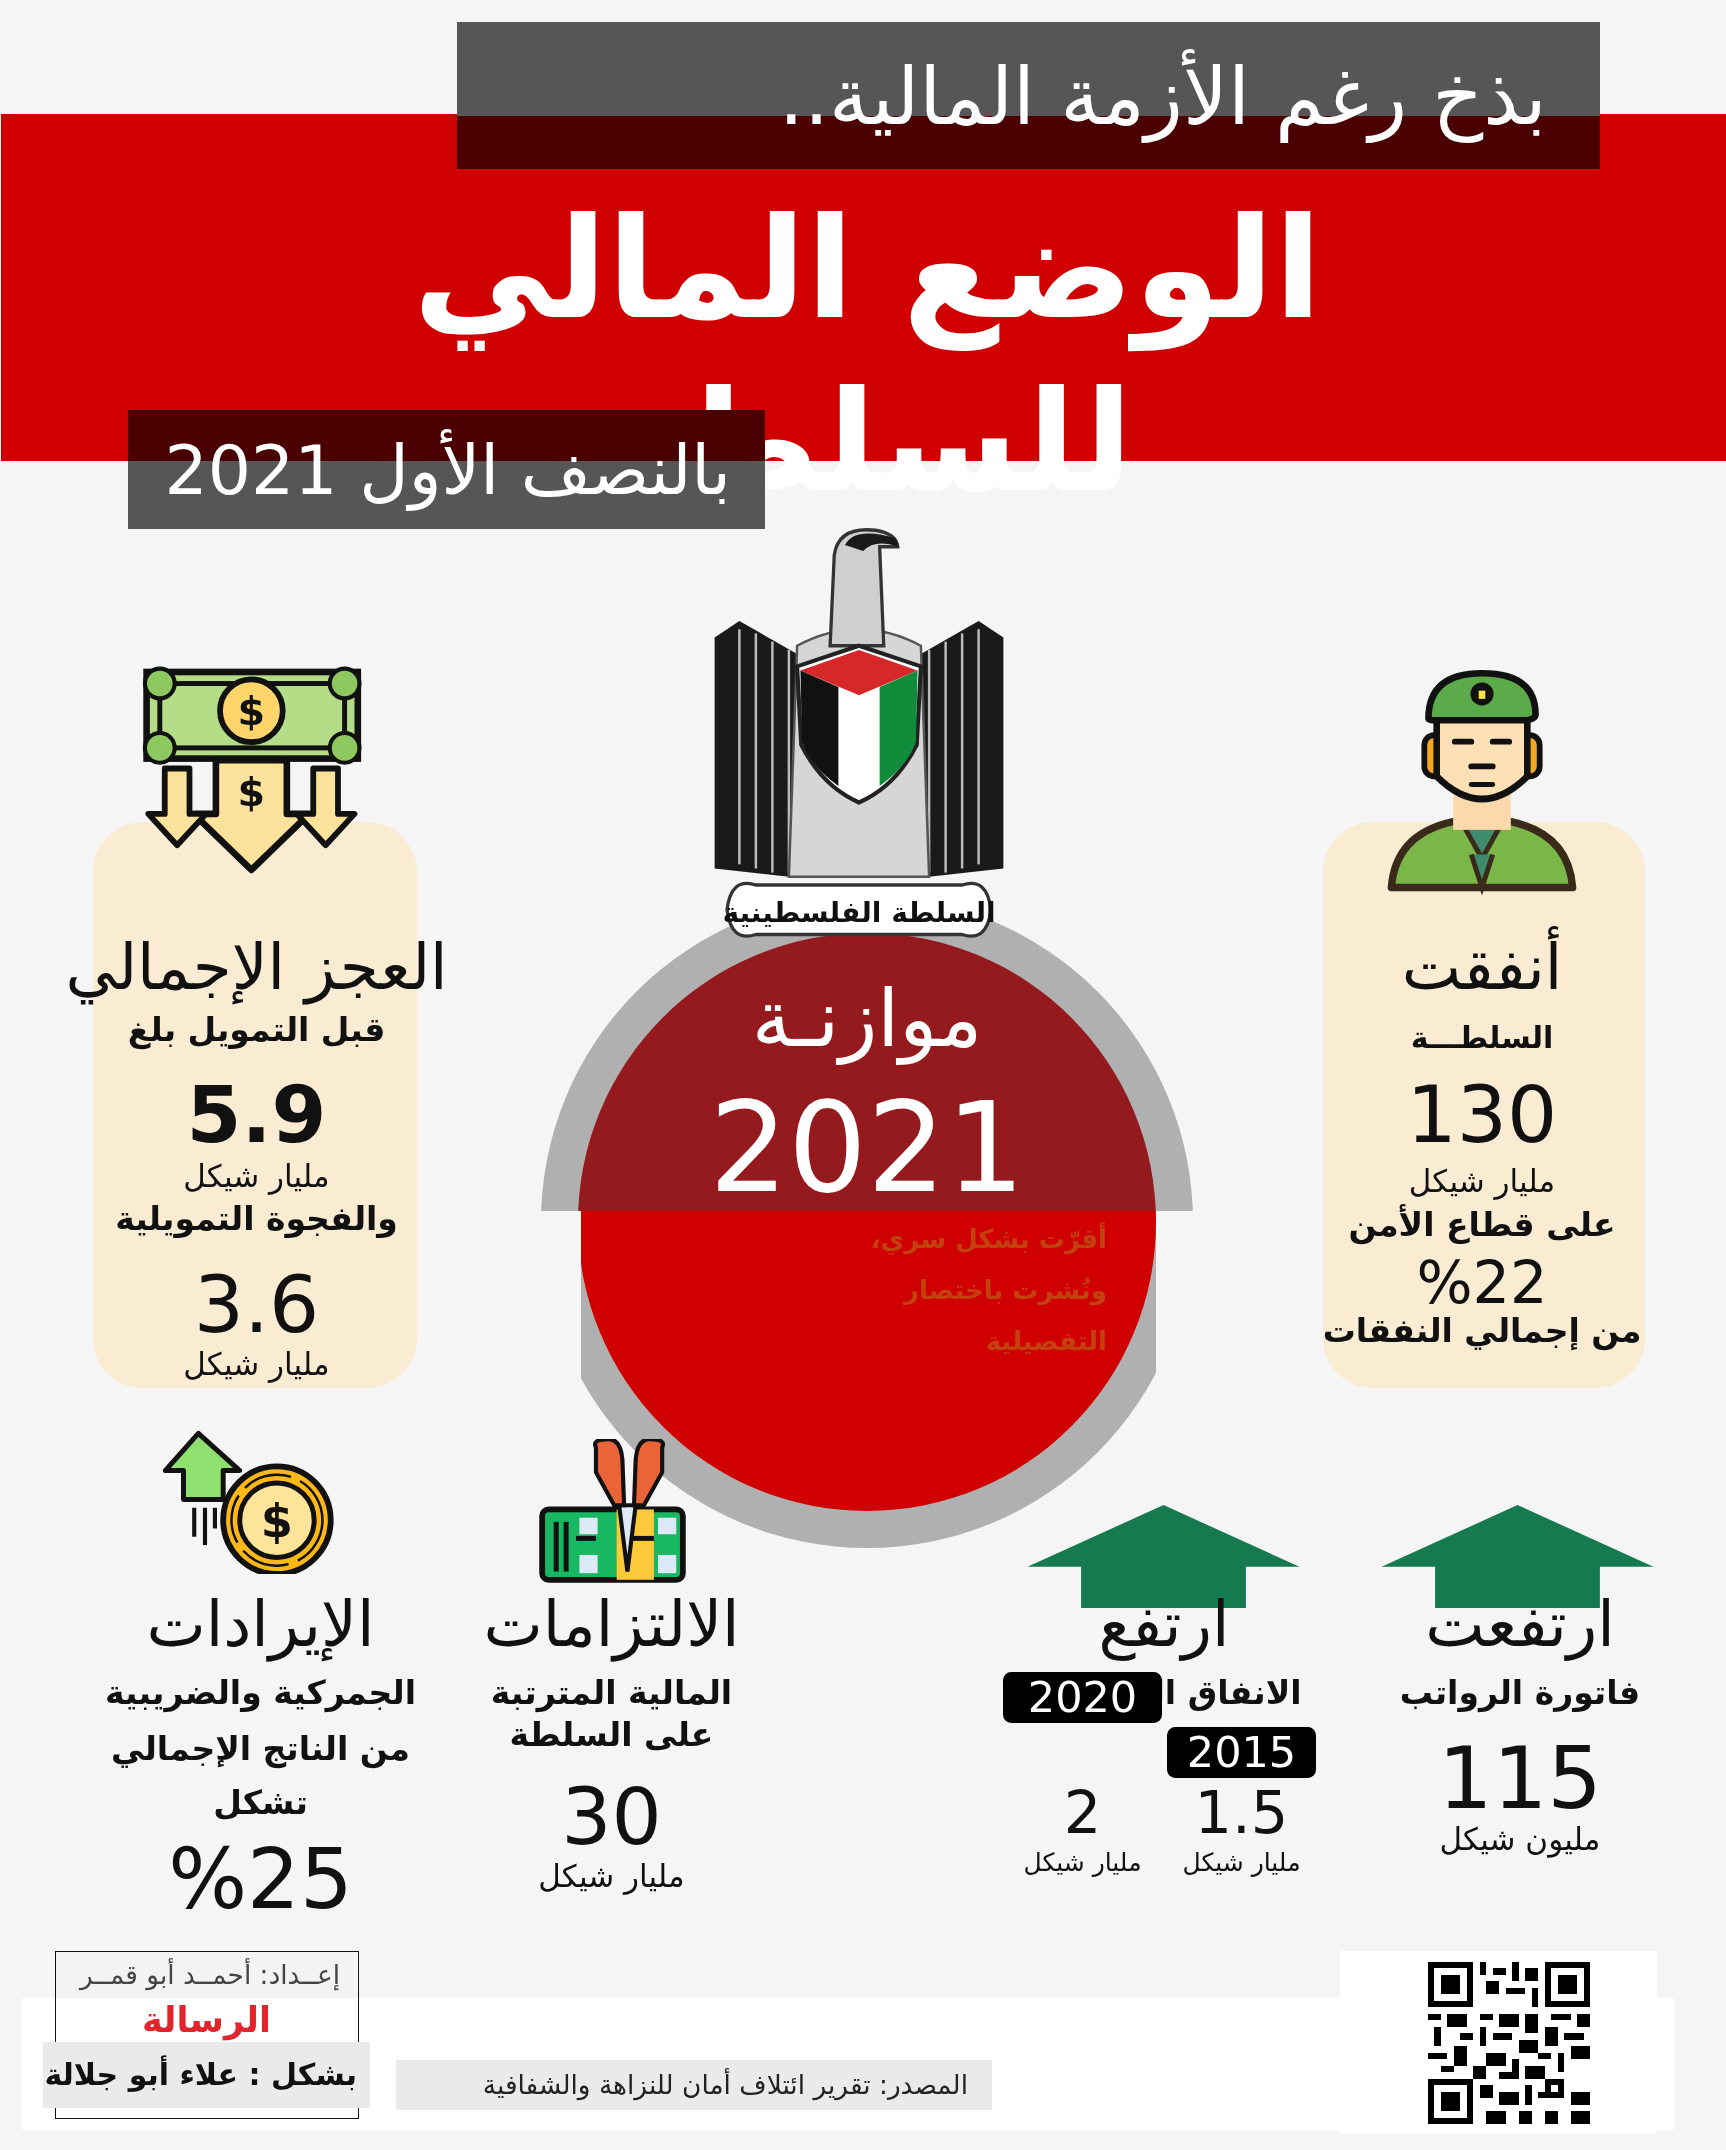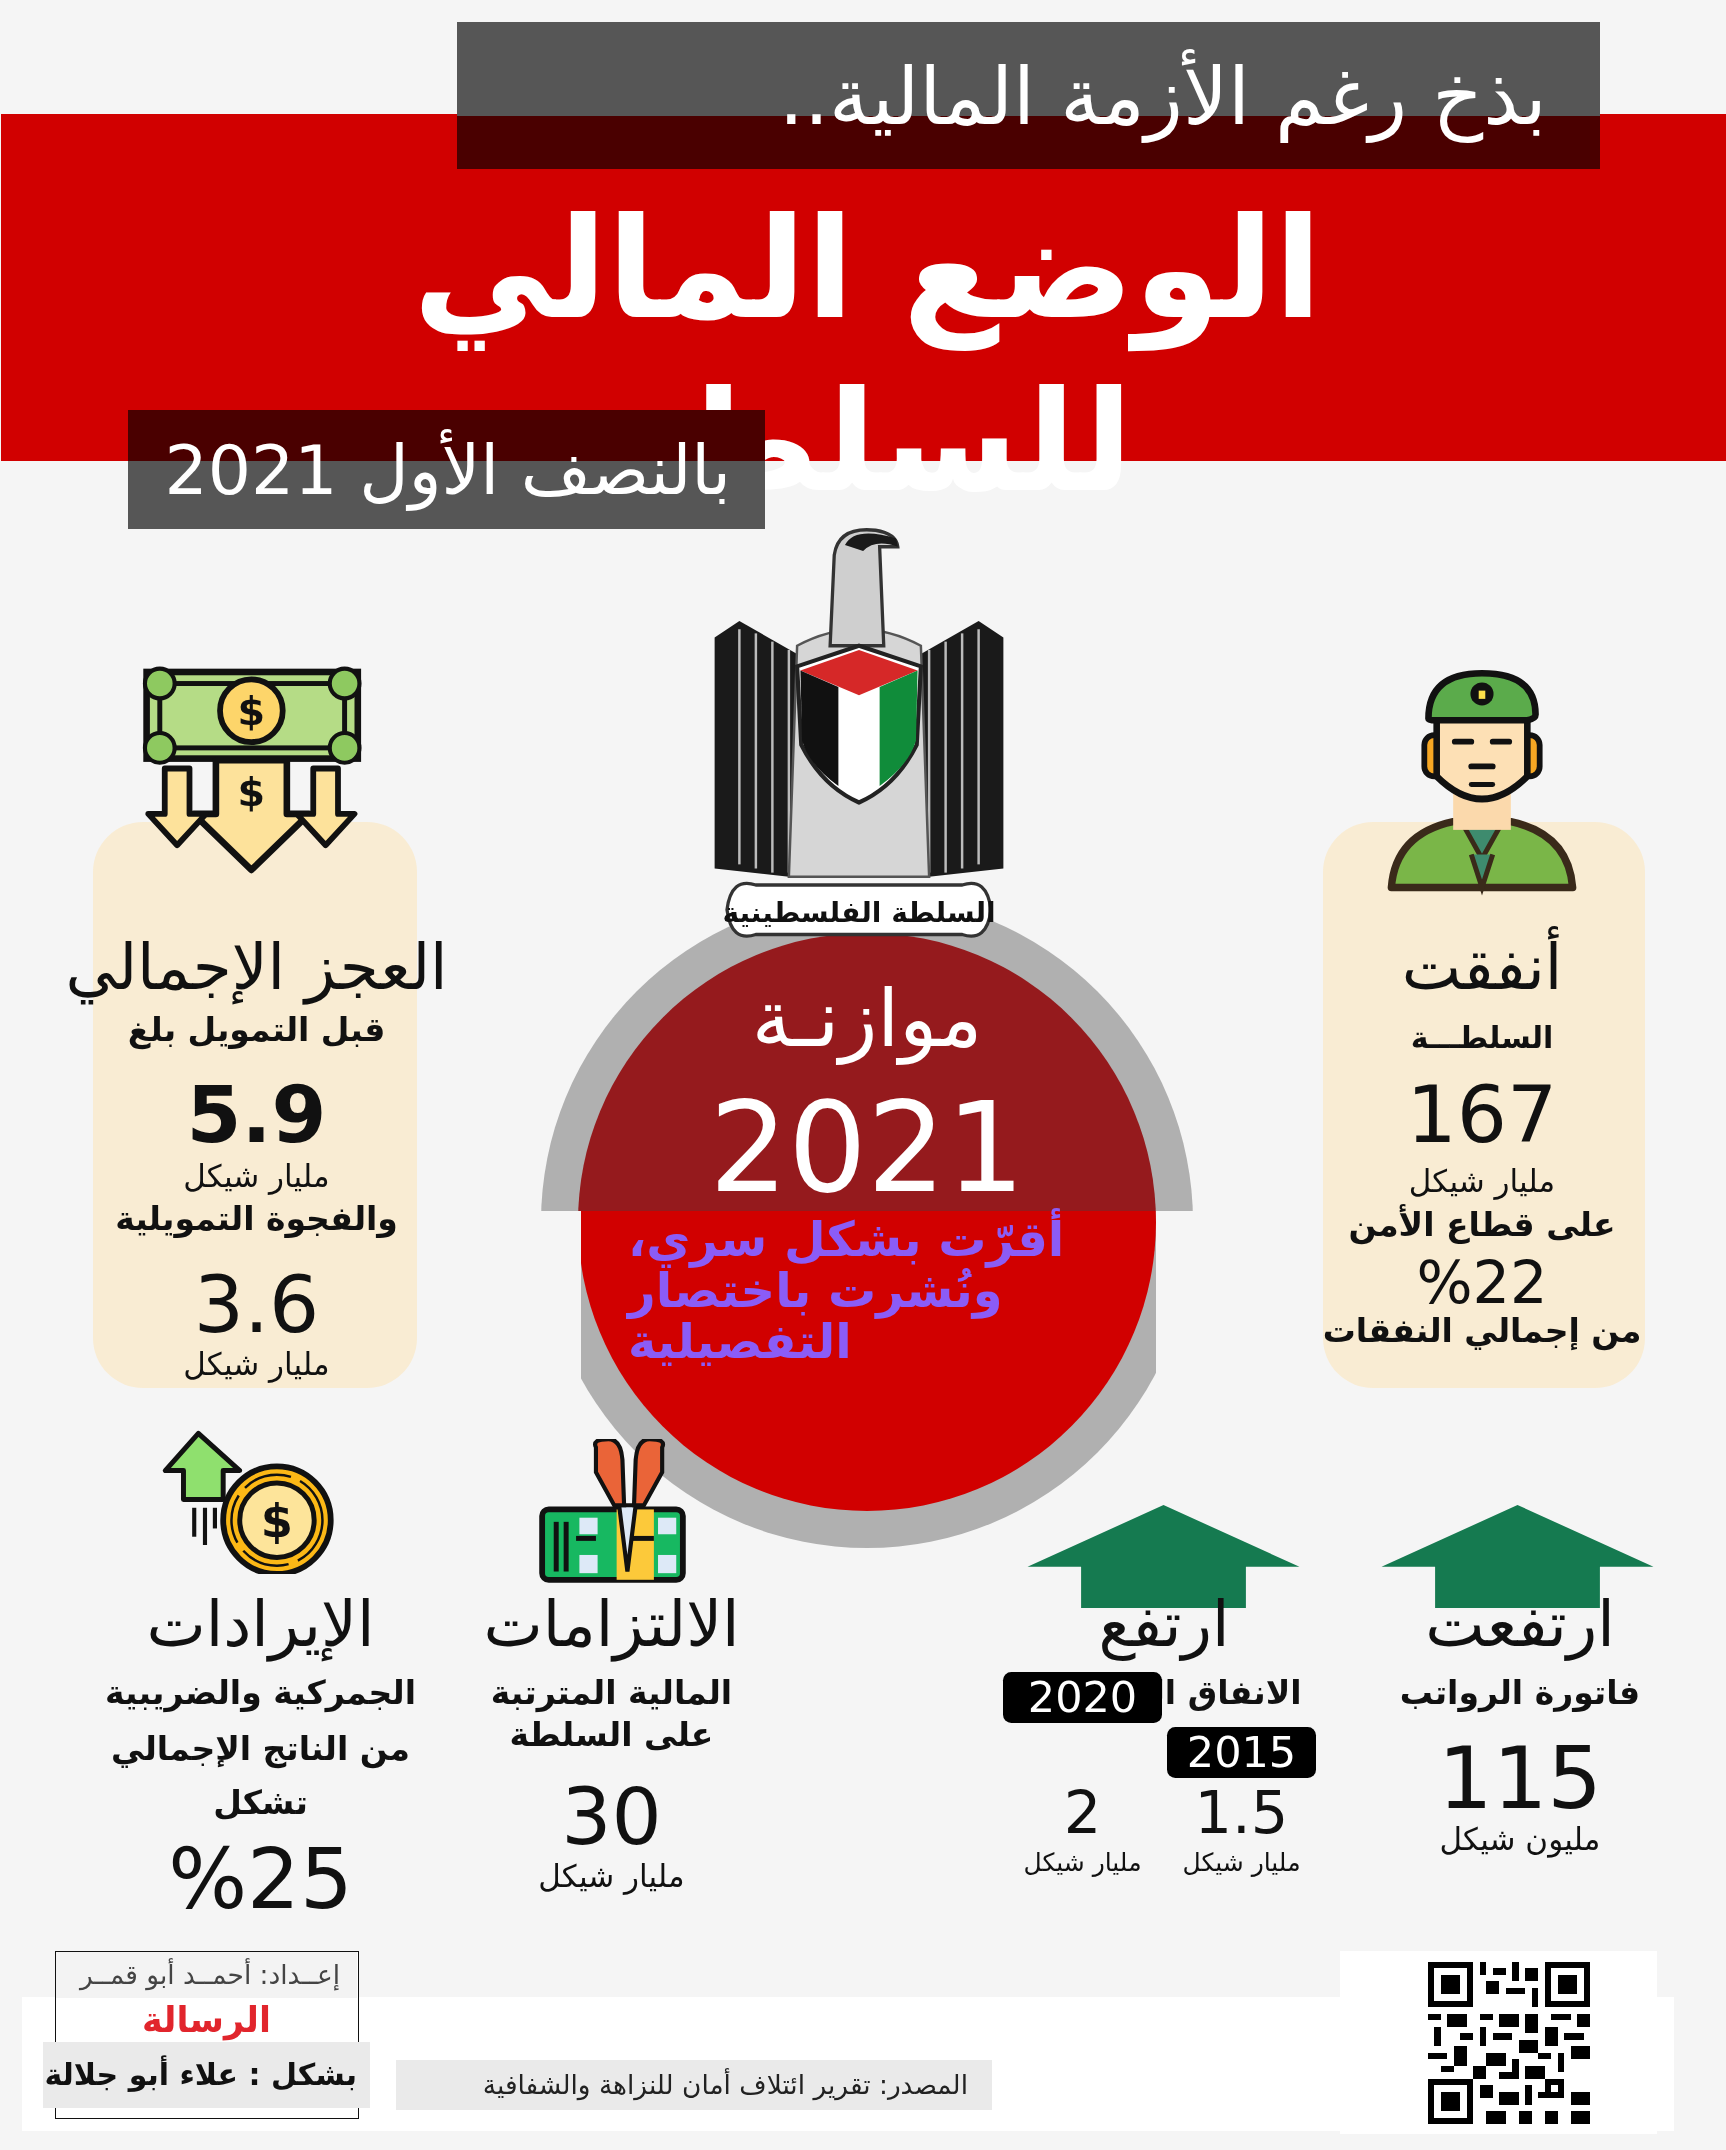--- a/index.html
+++ b/index.html
@@ -23,21 +23,21 @@
   .num-big { font-size: 79px; line-height: 1.05; direction: ltr; }
   .unit { font-size: 31px; line-height: 1.2; }
 
   
   .gray-arc { left: 541px; top: 896px; width: 652px; height: 652px; border-radius: 50%; background: #b0b0b0; }
   .circle-clip { left: 578px; top: 933px; width: 578px; height: 578px; border-radius: 50%; overflow: hidden; }
   .circle-top { position: absolute; left: 0; top: 0; width: 578px; height: 278px; background: #951a1d; }
   .circle-bottom { position: absolute; left: 0; top: 278px; width: 578px; height: 300px; background: var(--red); }
   .budget-word { left: 578px; top: 970px; width: 578px; color: #fff; font-size: 79px; text-align: center; line-height: 99px; }
   .budget-year { left: 578px; top: 1082px; width: 578px; color: #fff; font-size: 124px; text-align: center; line-height: 132px; }
-  .budget-desc { left: 628px; top: 1214px; width: 479px; color: #8b5cf6; font-size: 48px; font-weight: bold; text-align: left; line-height: 51px; }
+  .budget-desc { left: 628px; top: 1214px; width: 479px; color: #c2410c; font-size: 26px; font-weight: bold; text-align: right; line-height: 51px; }
 
   
   .arrow-up { width: 273px; height: 103px; }
   .year-tag { background: #000; color: #fff; border-radius: 8.3px; font-size: 43px; line-height: 51px; text-align: center; }
 
   
   .footer-strip { left: 21.5px; top: 1997px; width: 1652px; height: 134px; background: #fff; }
   .credits-box { left: 55px; top: 1951px; width: 304px; height: 168px; border: 1.7px solid #111; background: #fff; }
   .prep-strip { left: 56px; top: 1952px; width: 301px; height: 46px; background: #f3f3f3; }
   .prep-text { left: 56px; top: 1952px; width: 284px; height: 46px; color: #444; font-size: 26.4px; line-height: 46px; text-align: right; }
@@ -101,21 +101,21 @@
     <circle cx="125" cy="30" r="14" fill="#111"></circle>
     <rect x="121" y="26" width="8" height="10" fill="#fde04a"></rect>
     <line x1="92" y1="88" x2="112" y2="88" stroke="#111" stroke-width="7" stroke-linecap="round"></line>
     <line x1="138" y1="88" x2="158" y2="88" stroke="#111" stroke-width="7" stroke-linecap="round"></line>
     <line x1="112" y1="118" x2="138" y2="118" stroke="#111" stroke-width="7" stroke-linecap="round"></line>
     <line x1="112" y1="140" x2="138" y2="140" stroke="#111" stroke-width="6" stroke-linecap="round"></line>
   </svg>
 </div>
 <div class="abs center big-word" style="left:1321px;top:933px;width:322px;">أنفقت</div>
 <div class="abs center bold-line" style="left:1321px;top:1019px;width:322px;font-size:30px;">السلطـــة</div>
-<div class="abs center num-big" style="left:1321px;top:1074px;width:322px;">167</div>
+<div class="abs center num-big" style="left:1321px;top:1074px;width:322px;">130</div>
 <div class="abs center unit" style="left:1321px;top:1163px;width:322px;">مليار شيكل</div>
 <div class="abs center bold-line" style="left:1321px;top:1204px;width:322px;">على قطاع الأمن</div>
 <div class="abs center" style="left:1321px;top:1250px;width:322px;font-size:59px;line-height:66px;direction:ltr;">%22</div>
 <div class="abs center bold-line" style="left:1321px;top:1310px;width:322px;">من إجمالي النفقات</div>
 
 <div class="abs gray-arc"></div>
 <div class="abs circle-clip">
   <div class="circle-top"></div>
   <div class="circle-bottom"></div>
 </div>

